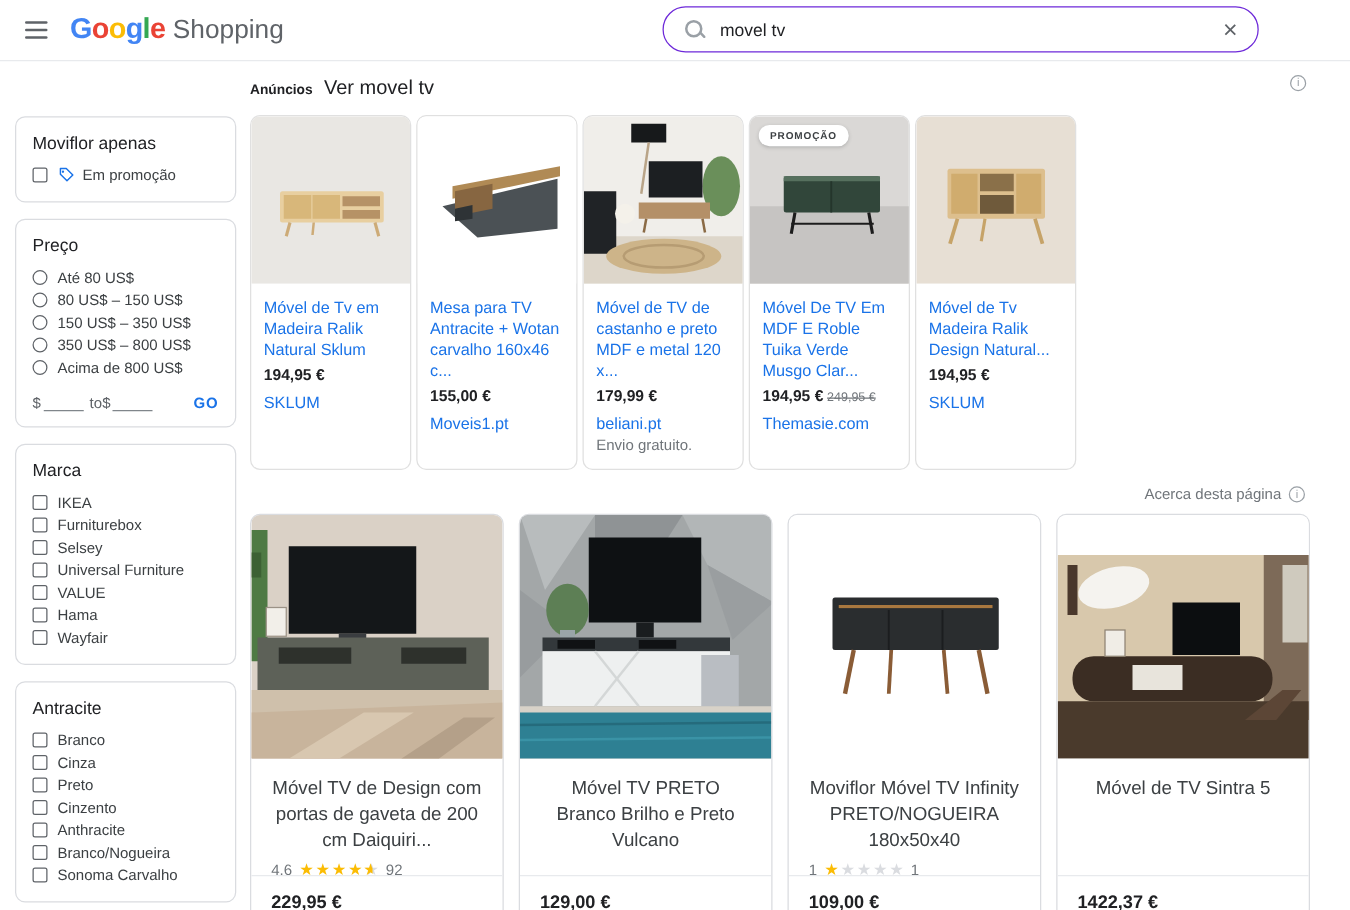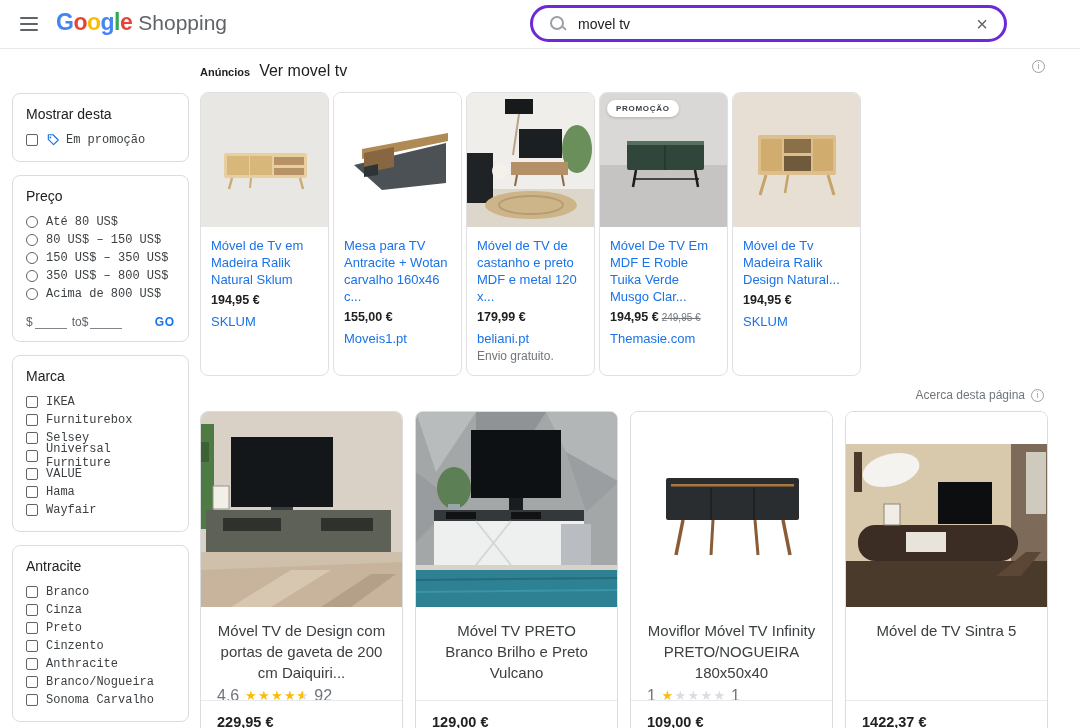--- a/index.html
+++ b/index.html
@@ -12,37 +12,37 @@
     background:#fff; border-bottom:1px solid #e8eaed; }
   .menu-btn { position:absolute; left:20px; top:13px; width:24px; height:22px;
     display:flex; flex-direction:column; justify-content:center; gap:4px; cursor:pointer; }
   .menu-btn i { display:block; height:2px; width:18px; background:#5f6368; border-radius:1px; }
   .logo { position:absolute; left:56px; top:9px; font-size:23px; font-weight:bold;
     letter-spacing:-0.5px; display:flex; align-items:baseline; }
   .gl0,.gl3 { color:#4285F4; } .gl1,.gl5 { color:#EA4335; }
   .gl2 { color:#FBBC05; } .gl4 { color:#34A853; }
   .logo-suffix { color:#5f6368; font-weight:normal; font-size:21px; margin-left:6px; letter-spacing:0; }
   .search-bar { position:absolute; left:530px; top:5px; width:477px; height:37px;
-    border:3px solid #6d28d9; border-radius:19px; background:#fff;
+    border:1px solid #6d28d9; border-radius:19px; background:#fff;
     display:flex; align-items:center; }
   .search-glyph { width:16px; height:16px; margin-left:17px; position:relative; flex:none; }
   .search-glyph::before { content:""; position:absolute; left:0; top:0; width:10px; height:10px;
     border:2px solid #9aa0a6; border-radius:50%; }
   .search-glyph::after { content:""; position:absolute; left:11px; top:11px; width:6px; height:2px;
     background:#9aa0a6; transform:rotate(45deg); border-radius:1px; }
   .search-input { border:none; outline:none; flex:1; margin-left:12px; font-size:14px;
     color:#202124; font-family:"Liberation Sans",sans-serif; background:transparent; }
   .clear-btn { margin-right:16px; color:#5f6368; font-size:20px; line-height:1; cursor:pointer; }
 
   
   .sidebar { position:absolute; left:12px; top:93px; width:177px; }
   .fcard { border:1px solid #dadce0; border-radius:8px; background:#fff;
     padding:12px 13px; margin-bottom:13px; }
   .fcard-title { font-size:14px; color:#202124; margin-bottom:9px; }
-  .frow { display:flex; align-items:center; height:18px; font-size:12px; color:#3c4043; cursor:pointer;font-family:Liberation Mono, monospace; }
+  .frow { display:flex; align-items:center; height:18px; font-size:12px; color:#3c4043; cursor:pointer; }
   .checkbox { width:12px; height:12px; border:1.5px solid #5f6368; border-radius:2px;
     margin-right:8px; flex:none; background:#fff; }
   .radio { width:12px; height:12px; border:1.5px solid #5f6368; border-radius:50%;
     margin-right:8px; flex:none; background:#fff; }
   .tag-icon { width:14px; height:14px; margin-right:6px; flex:none; }
   .range-row { display:flex; align-items:flex-end; margin-top:12px; font-size:12px; color:#5f6368; }
   .range-input { width:32px; height:14px; border-bottom:1px solid #80868b; margin:0 5px 0 2px; }
   .go-btn { color:#1a73e8; font-weight:bold; font-size:12px; letter-spacing:0.8px;
     margin-left:auto; cursor:pointer; }
 
@@ -78,21 +78,21 @@
     padding:12px 22px 9px 0; font-size:12px; color:#70757a; }
   .about-link { cursor:pointer; }
 
   .results-row { display:flex; gap:12px; }
   .r-card { width:203px; border:1px solid #dadce0; border-radius:8px; background:#fff;
     overflow:hidden; flex:none; }
   .rc-img { height:195px; position:relative; overflow:hidden; display:block; }
   .rc-img svg { display:block; }
   .rc-body { padding:13px 16px 0; height:93px; overflow:hidden;text-align:center; }
   .rc-title { font-size:15px; color:#3c4043; line-height:21px; margin-bottom:5px; cursor:pointer; }
-  .rating { display:flex; align-items:center; gap:5px; font-size:16px; color:#70757a; height:16px; }
+  .rating { display:flex; align-items:center; gap:5px; font-size:12px; color:#70757a; height:16px; }
   .st { display:inline-block; width:13px; font-size:13px; line-height:14px; }
   .st::before { content:"★"; }
   .st.f { color:#fbbc04; }
   .st.e { color:#dadce0; }
   .st.h { position:relative; color:#dadce0; }
   .st.h::after { content:"★"; position:absolute; left:0; top:0; width:7px; height:14px;
     overflow:hidden; color:#fbbc04; }
   .stars-wrap { display:flex; }
   .rc-div { border-top:1px solid #e8eaed; }
   .rc-price-block { padding:13px 16px 12px; }
@@ -121,21 +121,21 @@
     <div class="search-bar">
       <span class="search-glyph"></span>
       <input class="search-input" type="text" value="movel tv" style="">
       <span class="clear-btn">×</span>
     </div>
   </div>
 
   <div class="sidebar">
 
     <div class="fcard">
-      <div class="fcard-title">Mostrar desta</div>
+      <div class="fcard-title">Moviflor apenas</div>
       <div class="frow">
         <span class="checkbox"></span>
         <svg class="tag-icon" viewBox="0 0 24 24">
           <path d="M21 12l-9-9H4v8l9 9 8-8z" fill="none" stroke="#1a73e8" stroke-width="2" stroke-linejoin="round"></path>
           <circle cx="7.5" cy="7.5" r="1.6" fill="#1a73e8"></circle>
         </svg>
         <span>Em promoção</span>
       </div>
     </div>
 

